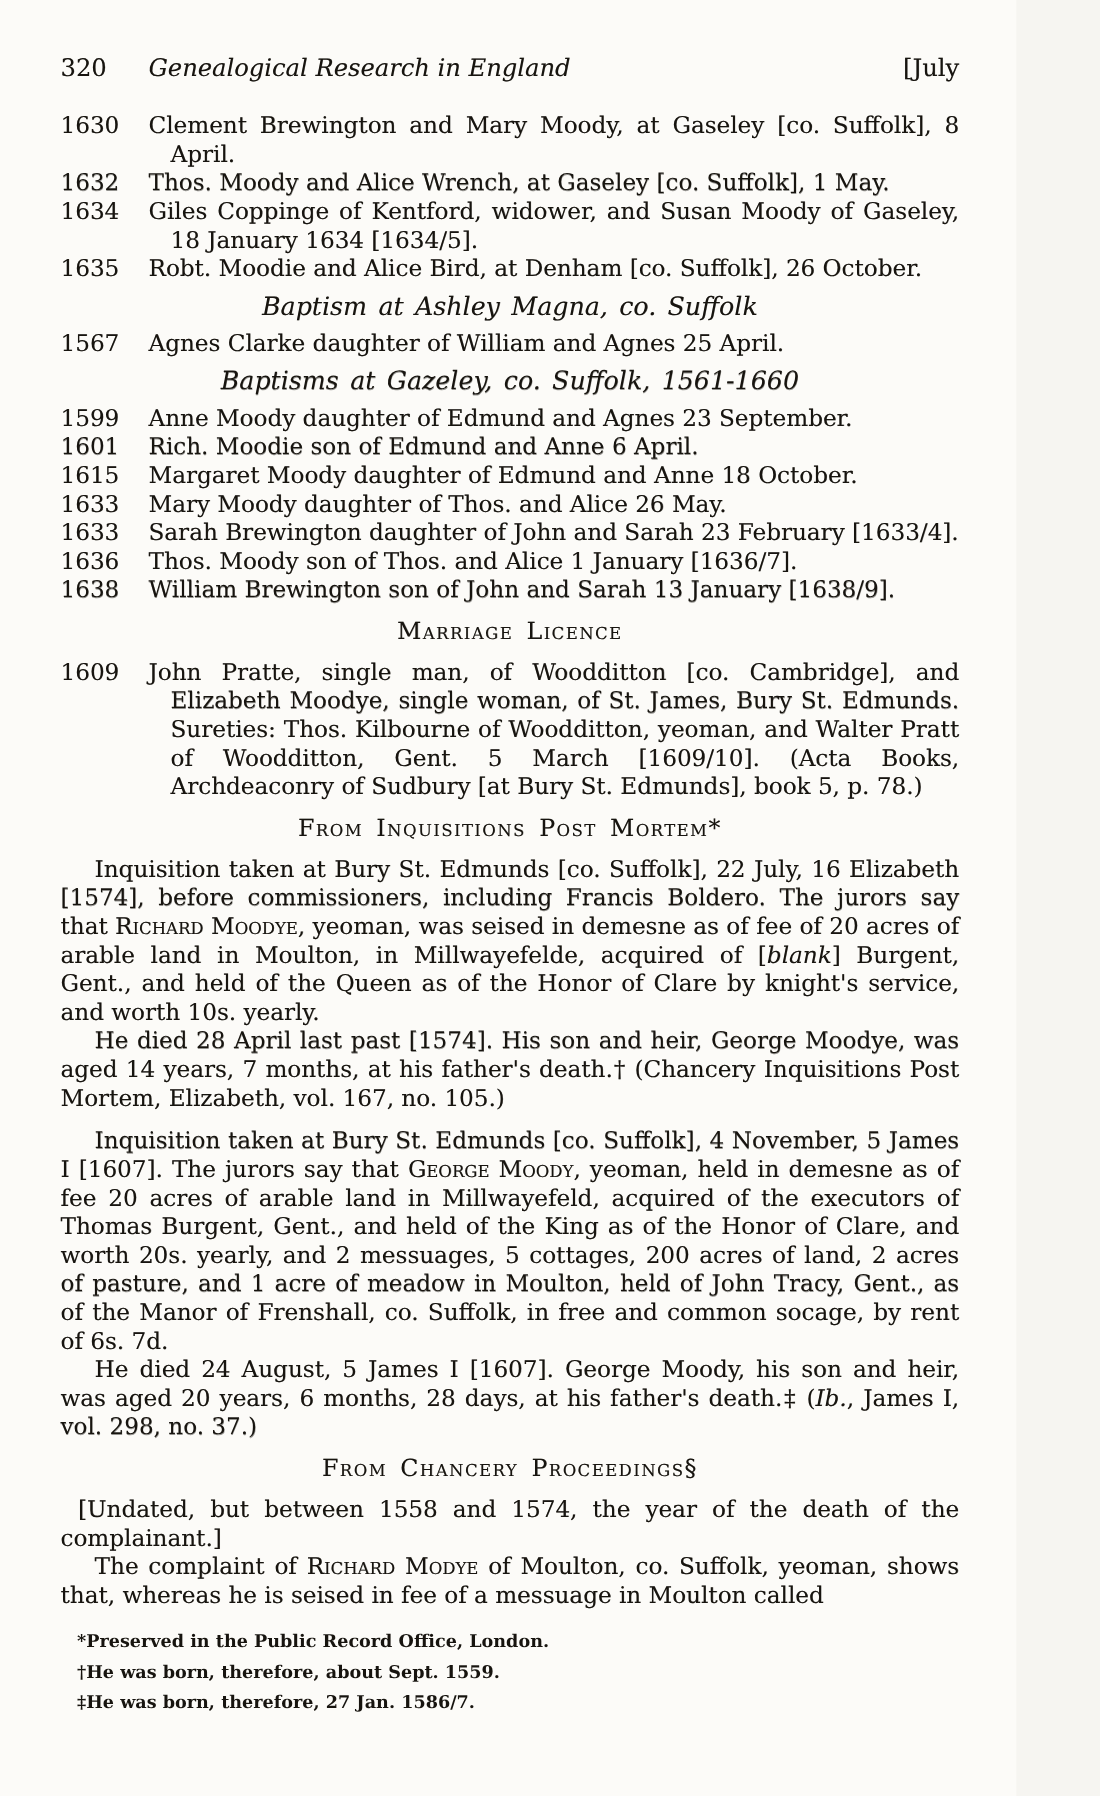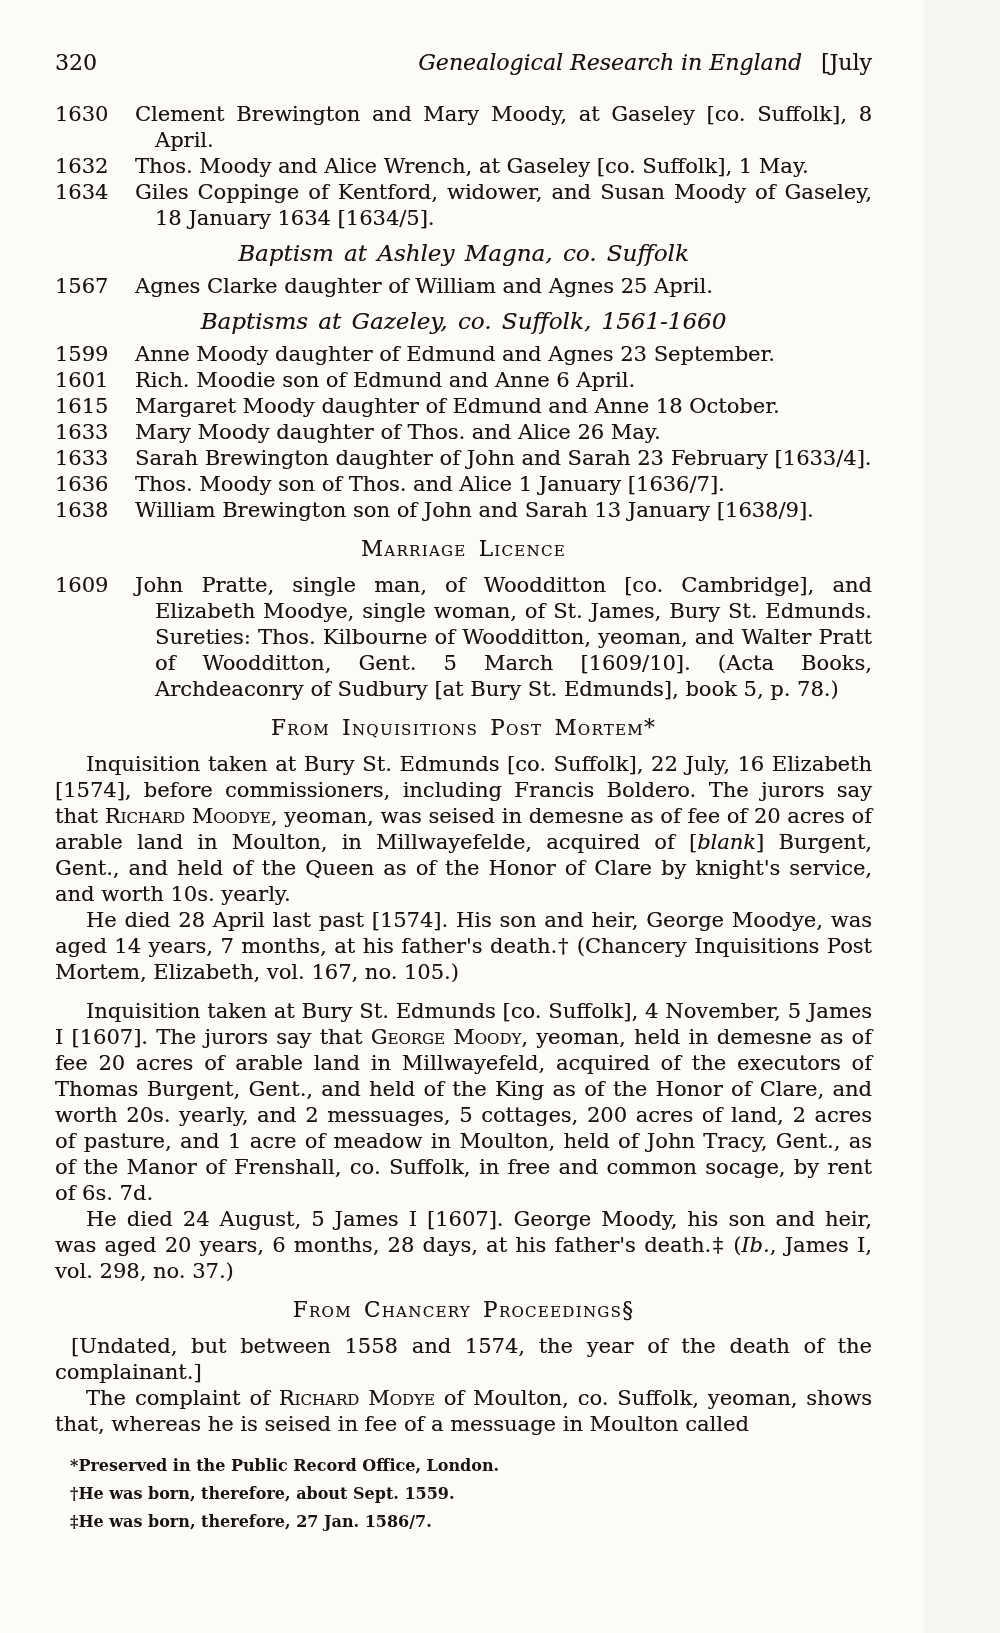--- a/index.html
+++ b/index.html
@@ -16,21 +16,21 @@
     font-family: "DejaVu Serif", serif;
     font-size: 21px;
     line-height: 26px;
     color: #17140f;
     text-shadow: 0.25px 0.25px 0 rgba(23,20,15,0.45);
   }
 
   
   .runhead { display: flex; align-items: baseline; font-size: 22px; margin-bottom: 25px; }
   .runhead .num { min-width: 80px; }
-  .runhead .title { flex: 1; text-align: right; font-style: italic; }
+  .runhead .title { flex: 1; text-align: left; font-style: italic; }
   .runhead .issue { min-width: 70px; text-align: right; }
 
   
   .entry { display: flex; }
   .yr { flex: 0 0 80px; }
   .etext {
     flex: 1; margin: 0;
     text-align: justify;
     padding-left: 20px; text-indent: -20px;
   }
@@ -77,20 +77,24 @@
       <span class="yr">1630</span>
       <p class="etext">Clement Brewington and Mary Moody, at Gaseley [co. Suffolk], 8 April.</p>
     </div>
     <div class="entry">
       <span class="yr">1632</span>
       <p class="etext">Thos. Moody and Alice Wrench, at Gaseley [co. Suffolk], 1 May.</p>
     </div>
     <div class="entry">
       <span class="yr">1634</span>
       <p class="etext">Giles Coppinge of Kentford, widower, and Susan Moody of Gaseley, 18 January 1634 [1634/5].</p>
+    </div>
+    <div class="entry">
+      <span class="yr">1635</span>
+      <p class="etext">Robt. Moodie and Alice Bird, at Denham [co. Suffolk], 26 October.</p>
     </div>
   </section>
 
   <section>
     <h3 class="head-i">Baptism at Ashley Magna, co. Suffolk</h3>
     <div class="entry">
       <span class="yr">1567</span>
       <p class="etext">Agnes Clarke daughter of William and Agnes 25 April.</p>
     </div>
   </section>

